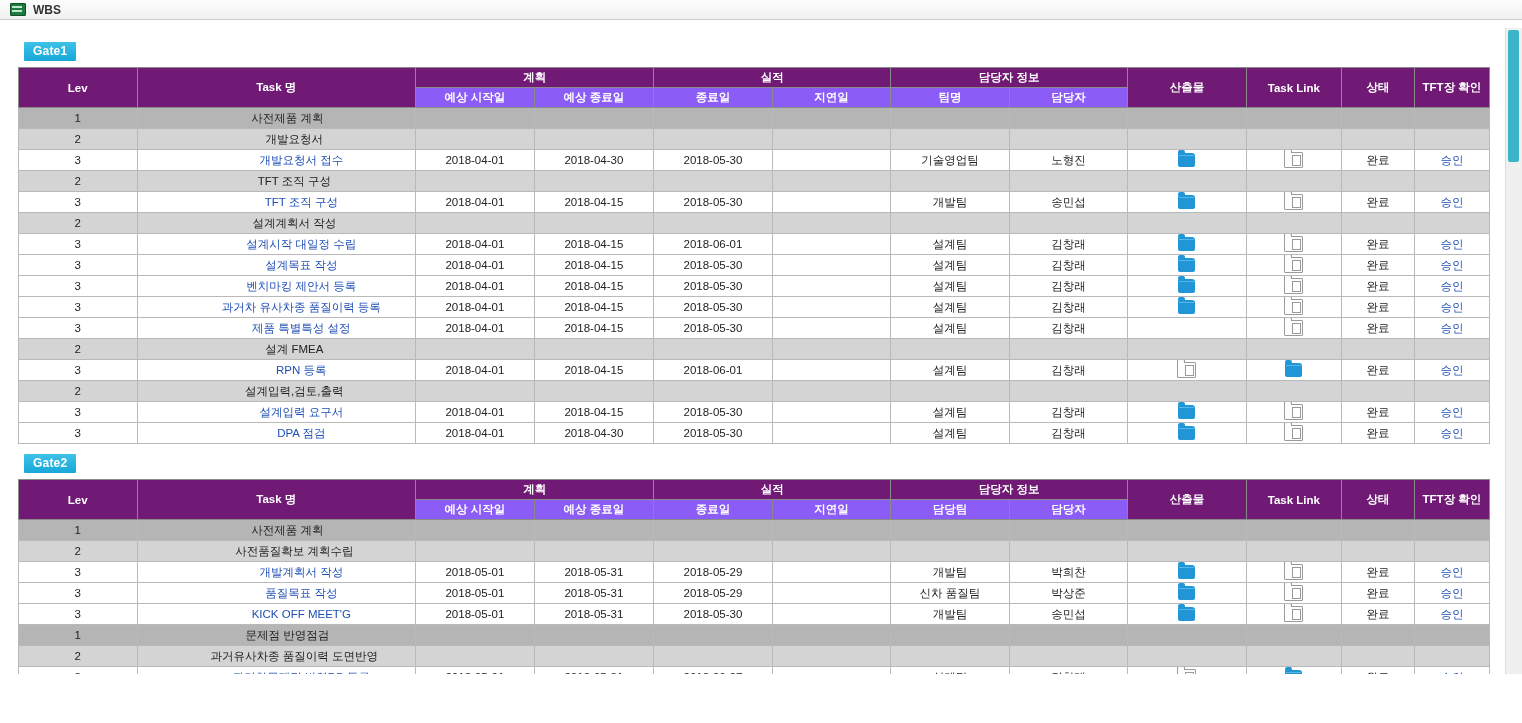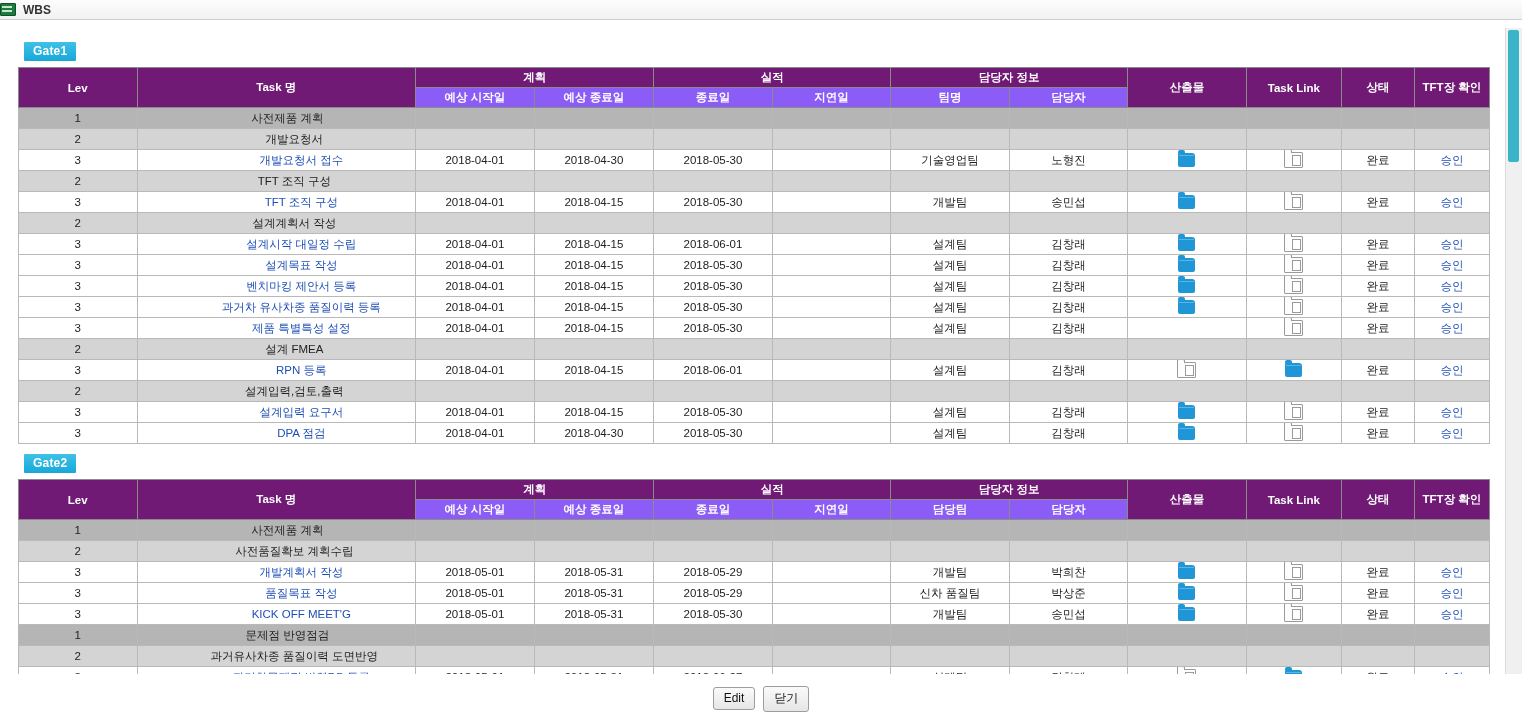--- a/index.html
+++ b/index.html
@@ -17,21 +17,21 @@
     color: #222;
   }
 
   
   .titlebar {
     height: 20px;
     background: linear-gradient(to bottom, #fdfdfd 0%, #f1f1f1 100%);
     border-bottom: 1px solid #cfcfcf;
     display: flex;
     align-items: center;
-    padding-left: 0;
+    padding-left: 10px;
     box-sizing: border-box;
   }
   .title-icon {
     width: 14px; height: 11px;
     background: #1f7a3f;
     border: 1px solid #0d5226;
     border-radius: 1px;
     margin-right: 7px;
     position: relative;
   }
@@ -666,18 +666,14 @@
             </tbody>
           </table></div>
       </div>
   </div>
 
   <div class="vscroll">
     <div class="thumb"></div>
 
   </div>
 
-  <div class="footer">
-    <button class="btn">Edit</button>
-    <button class="btn">닫기</button>
-  </div>
 
 </div>
 
 </body></html>

